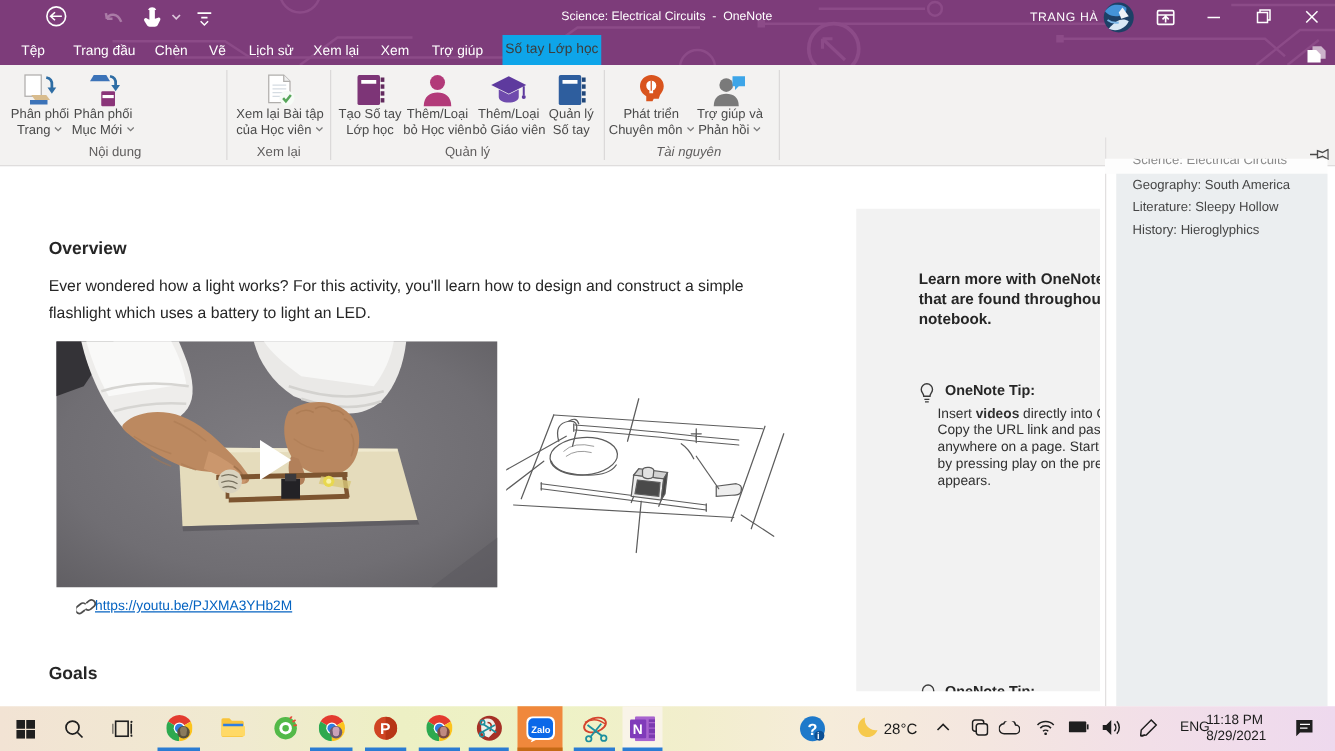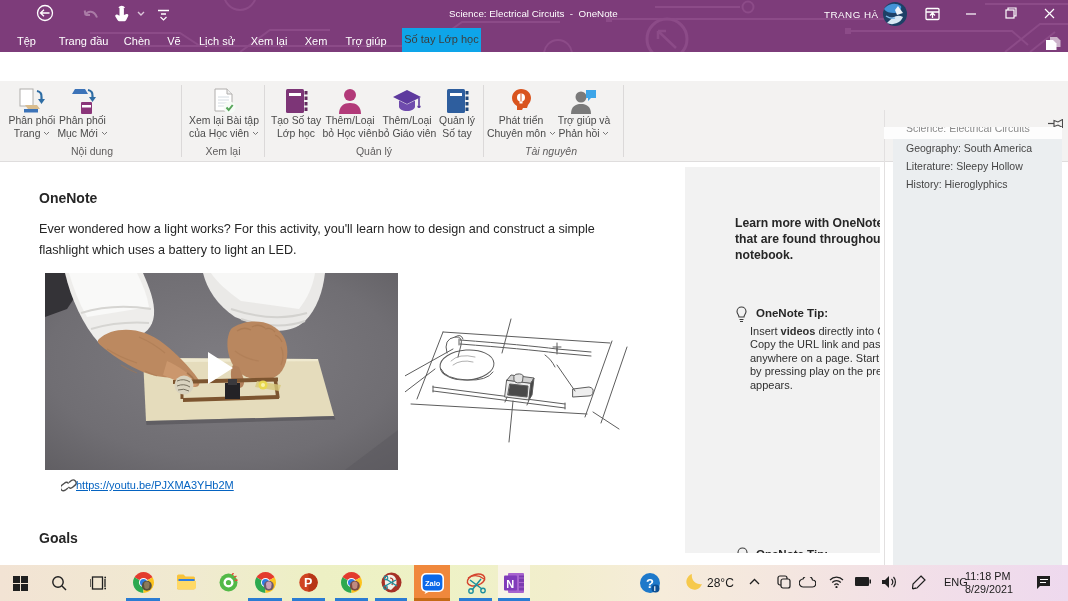--- a/index.html
+++ b/index.html
@@ -7,21 +7,21 @@
   body { font-family:"Liberation Sans", sans-serif; background:#fff; position:relative; }
   .abs { position:absolute; }
   
   #top { left:0; top:0; width:1068px; height:52px; background:#7d3c7a; }
   #titletext { left:449px; top:8px; color:#fff; font-size:9.8px; }
   #user { left:824px; top:9px; color:#fff; font-size:9.8px; letter-spacing:.5px; }
   #tabs { left:0; top:28px; width:1068px; height:24px; }
   .tab { position:absolute; top:3px; height:21px; color:#fff; font-size:11px; text-align:center; line-height:20px; }
   #seltab { position:absolute; left:402px; top:0px; width:79px; height:24px; background:#0ea5e9; color:#3d3d3d; font-size:11px; text-align:center; line-height:23px; }
   
-  #ribbon { left:0; top:52px; width:1068px; height:81px; background:#f3f2f1; border-bottom:1px solid #dfdddd;margin-top:29px; }
+  #ribbon { left:0; top:52px; width:1068px; height:81px; background:#f3f2f1; border-bottom:1px solid #dfdddd; }
   .rbtn { position:absolute; top:4px; text-align:center; color:#4a4a4a; font-size:10.4px; line-height:12.5px; white-space:nowrap; }
   .rbtn .ic { display:block; margin:3px auto 0 auto; }
   .rgl { position:absolute; top:64px; color:#5f5d5d; font-size:10.5px; text-align:center; }
   .rsep { position:absolute; top:4px; width:1px; height:72px; background:#dbd9d9; }
   .chev { display:inline-block; vertical-align:1px; }
   
   h1.hd { position:absolute; left:39px; font-size:14px; font-weight:bold; color:#262626; }
   #para { left:39px; top:219px; width:575px; font-size:12.6px; color:#262626; line-height:21px; }
   #link { left:76px; top:479px; font-size:11px; color:#0563c1; text-decoration:underline; }
   
@@ -222,21 +222,21 @@
   <div class="rgl" style="left:32px;width:120px;">Nội dung</div>
   <div class="rgl" style="left:183px;width:80px;">Xem lại</div>
   <div class="rgl" style="left:314px;width:120px;">Quản lý</div>
   <div class="rgl" style="left:503px;width:96px;font-style:italic;">Tài nguyên</div>
 </div>
 <svg class="abs" style="left:1048px;top:119px;" width="15" height="9" viewBox="0 0 15 9">
   <path d="M0 4.5 h6" stroke="#4a4a4a" stroke-width="1.2"></path>
   <path d="M6 1.5 l4 1.5 4.5 -2.5 v8 l-4.5 -2.5 -4 1.5 z" fill="none" stroke="#4a4a4a" stroke-width="1.1"></path>
 </svg>
 
-<h1 class="hd" style="top:190px;">OneNote</h1>
+<h1 class="hd" style="top:190px;">Overview</h1>
 <div class="abs" id="para">Ever wondered how a light works? For this activity, you'll learn how to design and construct a simple flashlight which uses a battery to light an LED.</div>
 <svg class="abs" style="left:45px;top:273px;" width="353" height="197" viewBox="0 0 353 197">
   <defs>
     <radialGradient id="desk" cx="0.5" cy="0.45" r="0.9">
       <stop offset="0" stop-color="#7e7c81"></stop>
         <stop offset="0.55" stop-color="#706e73"></stop>
         <stop offset="1" stop-color="#575559"></stop>
     </radialGradient>
   </defs>
   <rect width="353" height="197" fill="url(#desk)"></rect>

